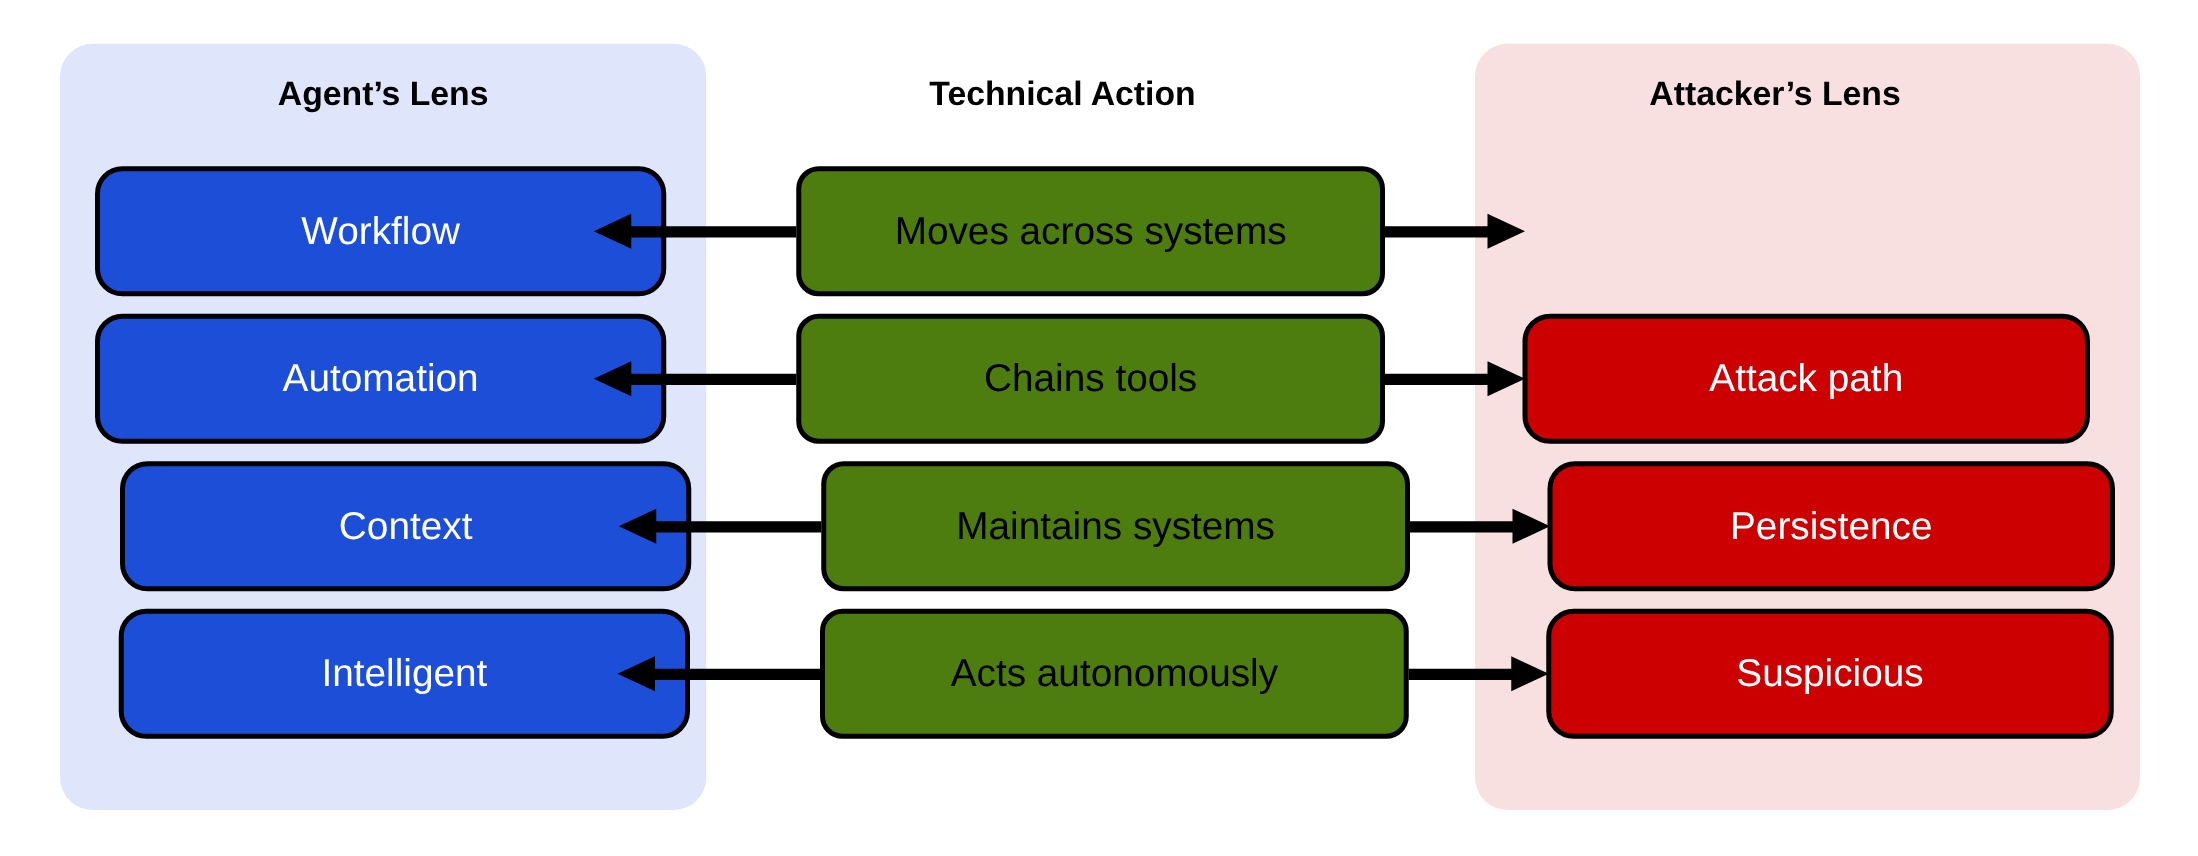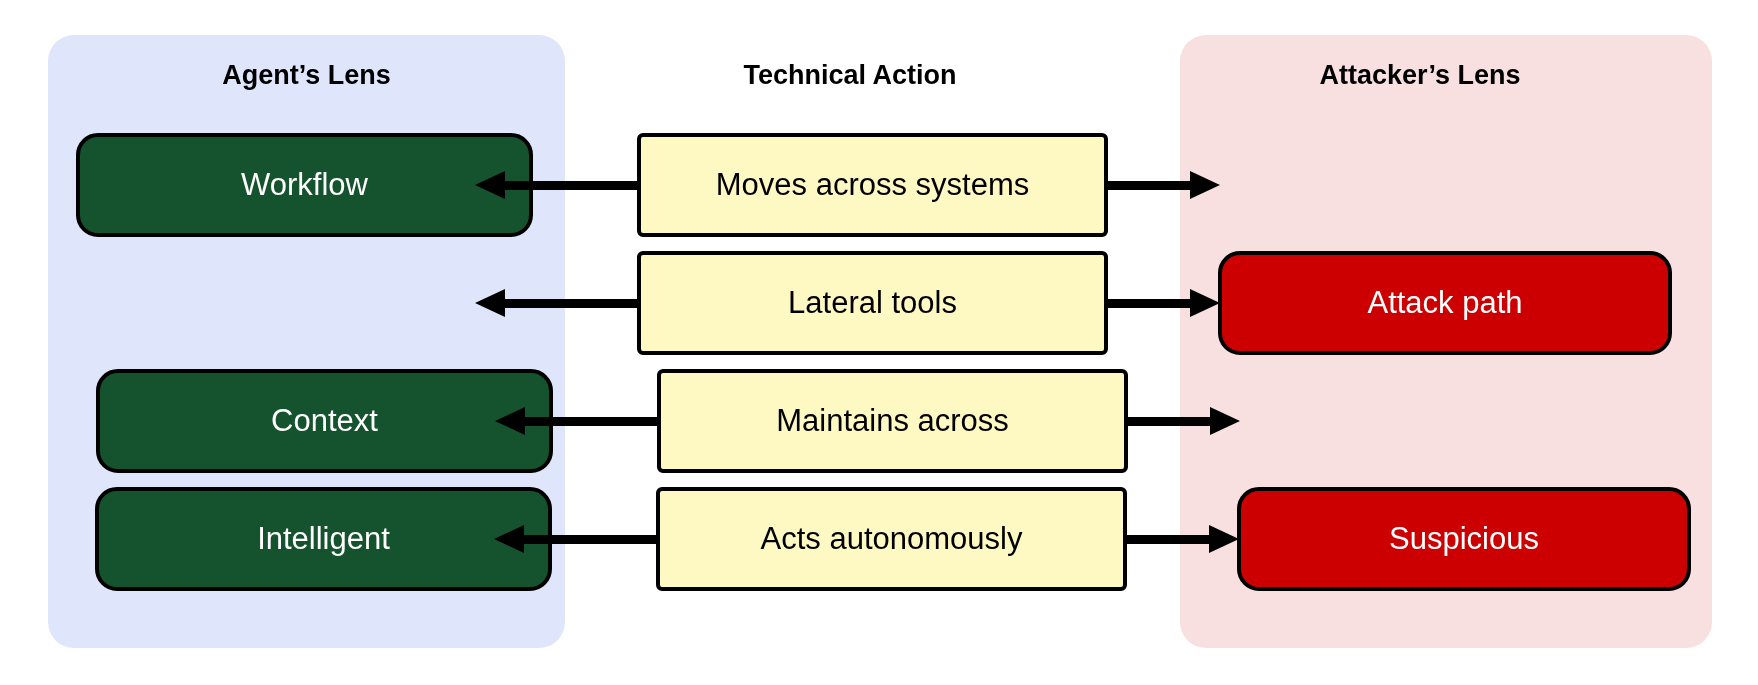--- a/index.html
+++ b/index.html
@@ -87,29 +87,29 @@
     align-items: center;
     justify-content: center;
     font-size: 31px;
     line-height: 1.1;
     text-align: center;
     white-space: nowrap;
   }
   .node-agent {
     left: 76px;
     width: 457px;
-    background: #14532d;
+    background: #1d4ed8;
     color: #ffffff;
   }
   .node-action {
     left: 637px;
     width: 471px;
-    background: #fef9c3;
+    background: #4d7c0f;
     color: #000000;
-    border-radius: 6px;
+    border-radius: 18px;
   }
   .node-attacker {
     left: 1218px;
     width: 454px;
     background: #cc0000;
     color: #ffffff;
   }
 
   
   .arrow {
@@ -181,43 +181,45 @@
         <div class="shaft"></div>
     </div>
     <div class="node node-action">Moves across systems</div>
     <div class="arrow arrow-right">
       <div class="shaft"></div>
         <div class="head"></div>
     </div>
   </div>
 
   <div class="row" style="top:251px;">
-    <div class="arrow arrow-left">
-      <div class="head"></div>
-        <div class="shaft"></div>
-    </div>
-    <div class="node node-action">Lateral tools</div>
+    <div class="node node-agent">Automation</div>
+    <div class="arrow arrow-left">
+      <div class="head"></div>
+        <div class="shaft"></div>
+    </div>
+    <div class="node node-action">Chains tools</div>
     <div class="arrow arrow-right">
       <div class="shaft"></div>
         <div class="head"></div>
     </div>
     <div class="node node-attacker">Attack path</div>
   </div>
 
   <div class="row" style="top:369px;margin-left:20px;">
     <div class="node node-agent">Context</div>
     <div class="arrow arrow-left">
       <div class="head"></div>
         <div class="shaft"></div>
     </div>
-    <div class="node node-action">Maintains across</div>
-    <div class="arrow arrow-right">
-      <div class="shaft"></div>
-        <div class="head"></div>
-    </div>
+    <div class="node node-action">Maintains systems</div>
+    <div class="arrow arrow-right">
+      <div class="shaft"></div>
+        <div class="head"></div>
+    </div>
+    <div class="node node-attacker">Persistence</div>
   </div>
 
   <div class="row" style="top:487px;margin-left:19px;">
     <div class="node node-agent">Intelligent</div>
     <div class="arrow arrow-left">
       <div class="head"></div>
         <div class="shaft"></div>
     </div>
     <div class="node node-action">Acts autonomously</div>
     <div class="arrow arrow-right">

